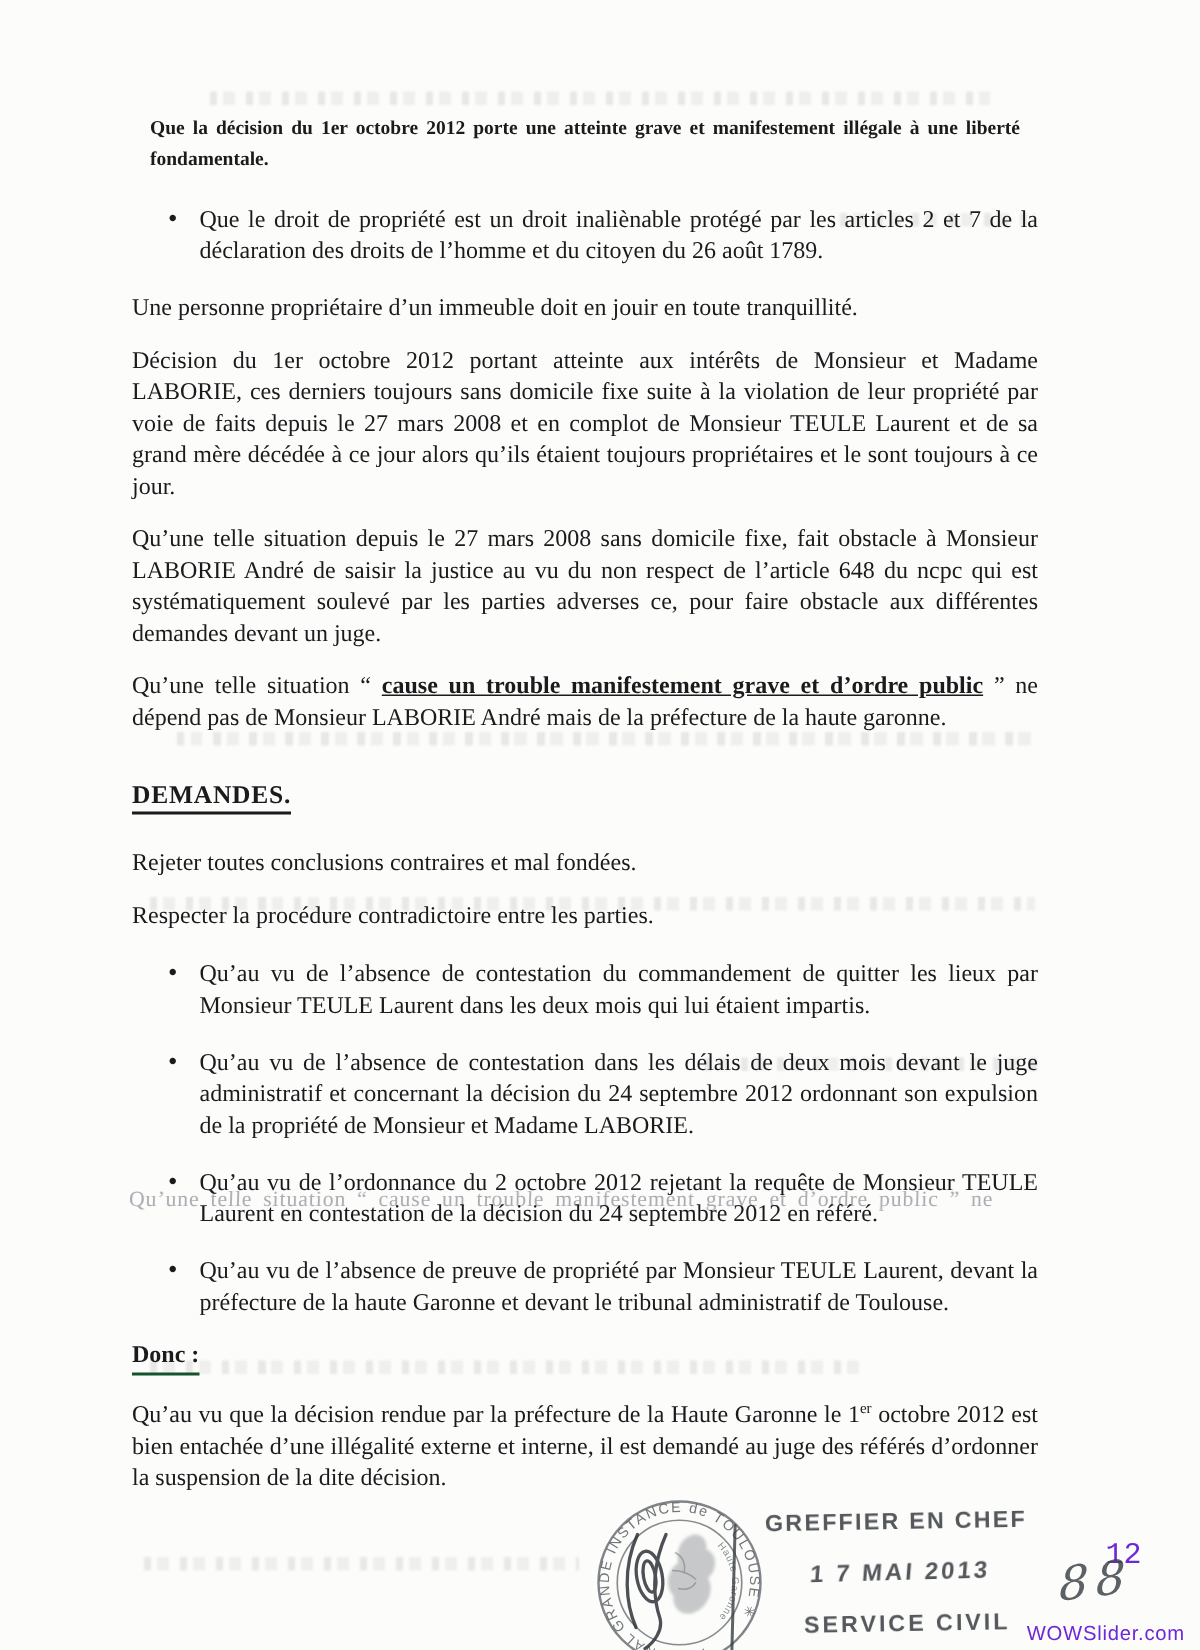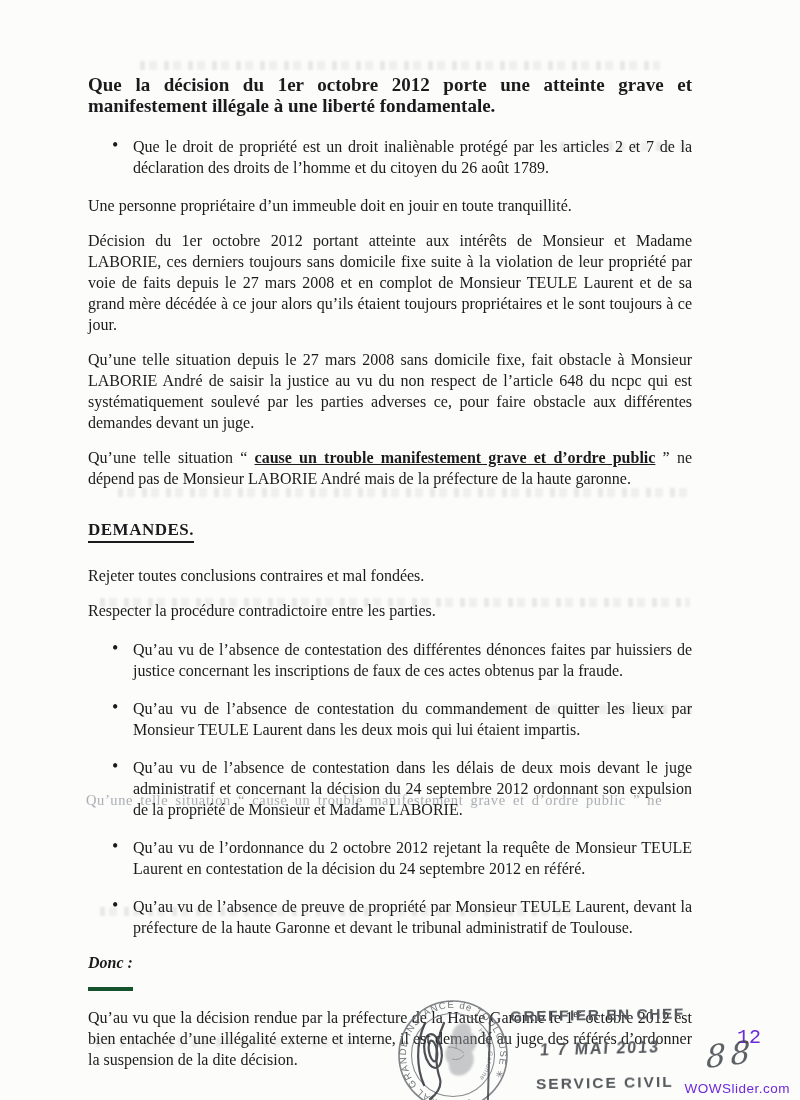--- a/index.html
+++ b/index.html
@@ -6,35 +6,35 @@
   .page {
     position:relative; width:800px; height:1100px; margin:0 auto;
     background:#fcfcfa; overflow:hidden;
     font-family:"Liberation Serif", serif; color:#1b1b1d;
     box-shadow:0 0 6px rgba(0,0,0,.25);
   }
   .content {
     position:absolute; left:88px; top:74px; width:604px;
     font-size:16px; line-height:21px; text-align:justify; z-index:2;
   }
-  .heading { font-weight:bold; font-size:19px; margin:0 0 20px; }
+  .heading { font-weight:bold; font-size:13px; margin:0 12px 20px; }
   p { margin:0 0 14px; }
   .p-trouble { margin-bottom:30px; }
   .b { font-weight:bold;text-decoration:underline; }
   .bullet { position:relative; padding-left:45px; margin-bottom:17px; }
   .bullet::before { content:"\2022"; position:absolute; left:24px; top:-1px; font-size:18px; }
   .dem-title-wrap { text-align:left; margin:10px 0 22px; }
   .dem-title {
     display:inline-block; font-weight:bold; font-size:17px; letter-spacing:.5px;
     border-bottom:2px solid #1b1b1d; padding-bottom:1px;
   }
   .donc-wrap { margin:6px 0 16px; }
   .donc-label {
     display:inline-block; font-weight:bold;
-    border-bottom:4px solid #14532d; padding-bottom:14px;font-style:italic;
+    border-bottom:2px solid #14532d; padding-bottom:1px;
   }
   sup { font-size:10px; vertical-align:super; line-height:0; }
 
   
   .ghost-line {
     position:absolute; left:86px; top:792px; width:608px; z-index:1;
     font-size:14.5px; color:#6f7681; opacity:.6; filter:blur(.4px);
     white-space:nowrap; letter-spacing:.6px; word-spacing:3px;
     transform:skewX(-2deg);
   }
@@ -102,23 +102,20 @@
 
     <div class="dem-title-wrap">
       <span class="dem-title">DEMANDES.</span>
     </div>
 
     <p>Rejeter toutes conclusions contraires et mal fondées.</p>
 
     <p style="margin-bottom:18px;">Respecter la procédure contradictoire entre les parties.</p>
 
     <div class="bullet">
-      <span>Qu’au vu de l’absence de contestation des différentes dénonces faites par huissiers de justice concernant les inscriptions de faux de ces actes obtenus par la fraude.</span>
-    </div>
-    <div class="bullet">
       <span>Qu’au vu de l’absence de contestation du commandement de quitter les lieux par Monsieur TEULE Laurent dans les deux mois qui lui étaient impartis.</span>
     </div>
     <div class="bullet">
       <span>Qu’au vu de l’absence de contestation dans les délais de deux mois devant le juge administratif et concernant la décision du 24 septembre 2012 ordonnant son expulsion de la propriété de Monsieur et Madame LABORIE.</span>
     </div>
     <div class="bullet">
       <span>Qu’au vu de l’ordonnance du 2 octobre 2012 rejetant la requête de Monsieur TEULE Laurent en contestation de la décision du 24 septembre 2012 en référé.</span>
     </div>
     <div class="bullet" style="margin-bottom:14px;">
       <span>Qu’au vu de l’absence de preuve de propriété par Monsieur TEULE Laurent, devant la préfecture de la haute Garonne et devant le tribunal administratif de Toulouse.</span>

